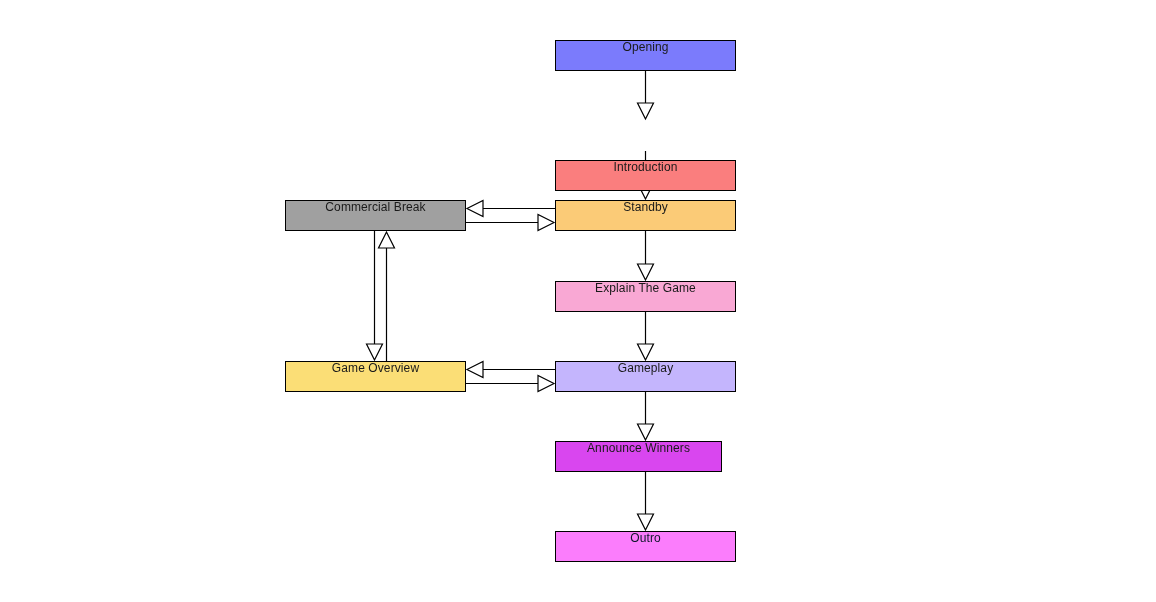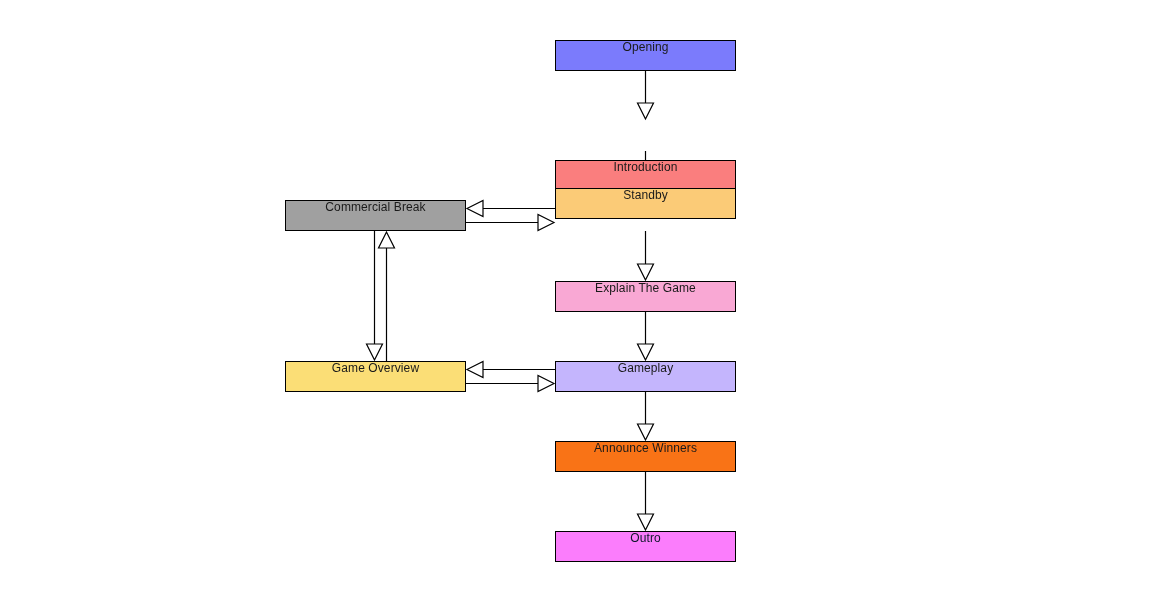--- a/index.html
+++ b/index.html
@@ -114,33 +114,33 @@
   </svg>
 
   <div class="node" style="left: 555px; top: 40px; width: 181px; height: 31px; background: rgb(123, 123, 252); border-color: rgb(0, 0, 0); color: rgb(26, 26, 26);">
     <span class="node-label">Opening</span>
   </div>
 
   <div class="node" style="left: 555px; top: 120px; width: 181px; height: 31px; background: rgb(250, 126, 126); border-color: rgb(0, 0, 0); color: rgb(26, 26, 26); margin-top: 40px;">
     <span class="node-label">Introduction</span>
   </div>
 
-  <div class="node" style="left: 555px; top: 188px; width: 181px; height: 31px; background: rgb(251, 203, 119); border-color: rgb(0, 0, 0); color: rgb(26, 26, 26);">
+  <div class="node" style="left: 555px; top: 200px; width: 181px; height: 31px; background: rgb(251, 203, 119); border-color: rgb(0, 0, 0); color: rgb(26, 26, 26);">
     <span class="node-label">Standby</span>
   </div>
 
   <div class="node" style="left: 555px; top: 281px; width: 181px; height: 31px; background: #f9a8d4; border-color: rgb(0, 0, 0); color: rgb(26, 26, 26);">
     <span class="node-label">Explain The Game</span>
   </div>
 
   <div class="node" style="left: 555px; top: 361px; width: 181px; height: 31px; background: #c4b5fd; border-color: rgb(0, 0, 0); color: rgb(26, 26, 26);">
     <span class="node-label">Gameplay</span>
   </div>
 
-  <div class="node" style="left: 555px; top: 441px; width: 181px; height: 31px; background: #f97316; border-color: rgb(0, 0, 0); color: rgb(26, 26, 26);">
+  <div class="node" style="left: 555px; top: 441px; width: 167px; height: 31px; background: #d946ef; border-color: rgb(0, 0, 0); color: rgb(26, 26, 26);">
     <span class="node-label">Announce Winners</span>
   </div>
 
   <div class="node" style="left: 555px; top: 531px; width: 181px; height: 31px; background: rgb(251, 125, 252); border-color: rgb(0, 0, 0); color: #0f172a;">
     <span class="node-label">Outro</span>
   </div>
 
   <div class="node" style="left: 285px; top: 200px; width: 181px; height: 31px; background: rgb(160, 160, 160); border-color: rgb(0, 0, 0); color: rgb(26, 26, 26);">
     <span class="node-label">Commercial Break</span>
   </div>

